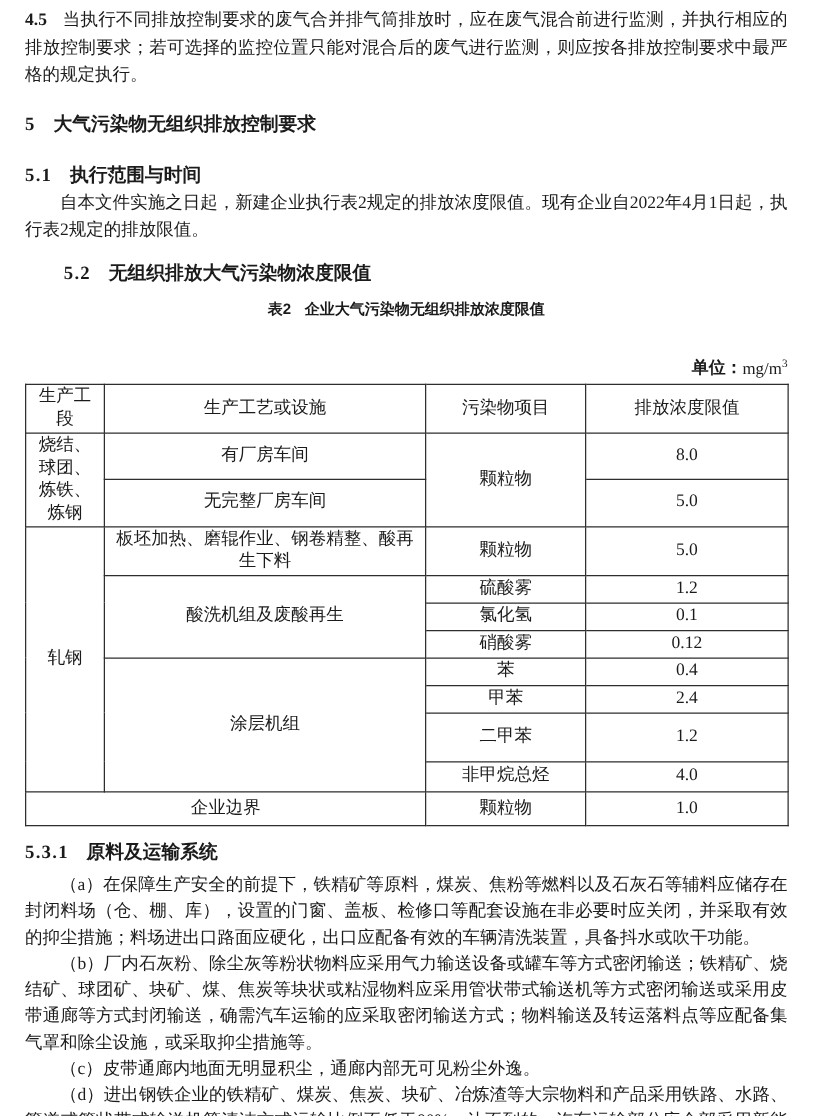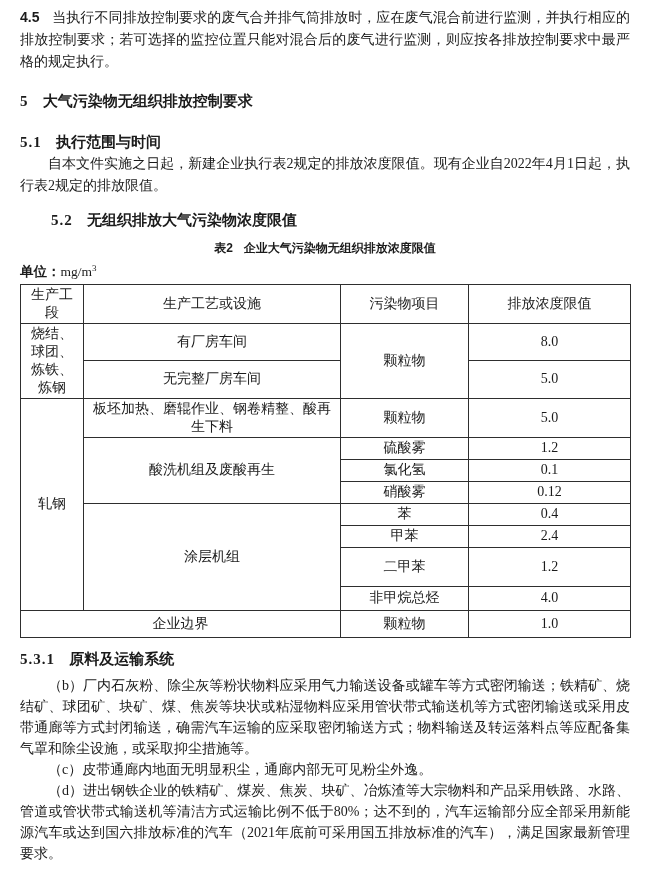--- a/index.html
+++ b/index.html
@@ -4,41 +4,41 @@
 <style>
   html,body{margin:0;padding:0;}
   body{
     width:650px;height:893px;overflow:hidden;background:#ffffff;color:#1b1b1b;
     font-family:"Liberation Serif","DejaVu Serif",serif;
   }
   .page{box-sizing:border-box;width:650px;height:893px;padding:6px 20px 0 20px;}
 
   
   p.body{font-size:14px;line-height:22px;text-align:justify;margin:0;}
-  p.body .num{font-family:Liberation Sans, sans-serif;font-weight:bold;margin-right:0.9em;}
+  p.body .num{font-family:Liberation Serif, serif;font-weight:bold;margin-right:0.9em;}
   .indent{text-indent:2em;}
   .lower p.body{line-height:21px;}
 
   
   .heading{font-family:Liberation Serif, serif;font-weight:bold;
            font-size:15px;line-height:22px;margin:0;}
   .heading .num{margin-right:0.95em;letter-spacing:1px;}
   .h5   {margin-top:17px;}
   .h51  {margin-top:19px;}
   .p51  {margin-top:8px;}
   .h52  {margin-top:12px;margin-left:31px;}
   .h53  {margin-top:36px;}
   .h531 {margin-top:10px;}
   .lower{margin-top:5px;}
 
   
   .tcap{margin-top:7px;text-align:center;font-family:Liberation Sans, sans-serif;
         font-weight:bold;font-size:12px;line-height:20px;}
   .tcap .num{margin-right:0.9em;}
-  .unit-line{margin-top:0;font-size:13.5px;line-height:18px;}
+  .unit-line{margin-top:24px;text-align:right;font-size:13.5px;line-height:18px;}
   .unit-line .unit-label{font-family:"Liberation Sans","DejaVu Sans",sans-serif;font-weight:bold;}
   .unit-line sup{font-size:9px;}
 
   
   table.t2{margin-top:3px;border-collapse:collapse;table-layout:fixed;width:610px;}
   table.t2 td,table.t2 th{
     border:1px solid #2e2e2e;text-align:center;vertical-align:middle;
     font-size:14px;font-weight:normal;line-height:18px;padding:1px 5px;
   }
   table.t2{border:1.5px solid #2e2e2e;}
@@ -146,18 +146,19 @@
     </tr>
   </tbody>
     </table>
 
 
   <div class="heading h531">
     <span class="num">5.3.1</span><span>原料及运输系统</span>
   </div>
 
   <div class="lower">
+    <p class="body indent">（a）在保障生产安全的前提下，铁精矿等原料，煤炭、焦粉等燃料以及石灰石等辅料应储存在封闭料场（仓、棚、库），设置的门窗、盖板、检修口等配套设施在非必要时应关闭，并采取有效的抑尘措施；料场进出口路面应硬化，出口应配备有效的车辆清洗装置，具备抖水或吹干功能。</p>
     <p class="body indent">（b）厂内石灰粉、除尘灰等粉状物料应采用气力输送设备或罐车等方式密闭输送；铁精矿、烧结矿、球团矿、块矿、煤、焦炭等块状或粘湿物料应采用管状带式输送机等方式密闭输送或采用皮带通廊等方式封闭输送，确需汽车运输的应采取密闭输送方式；物料输送及转运落料点等应配备集气罩和除尘设施，或采取抑尘措施等。</p>
     <p class="body indent">（c）皮带通廊内地面无明显积尘，通廊内部无可见粉尘外逸。</p>
     <p class="body indent">（d）进出钢铁企业的铁精矿、煤炭、焦炭、块矿、冶炼渣等大宗物料和产品采用铁路、水路、管道或管状带式输送机等清洁方式运输比例不低于80%；达不到的，汽车运输部分应全部采用新能源汽车或达到国六排放标准的汽车（2021年底前可采用国五排放标准的汽车），满足国家最新管理要求。</p>
   </div>
 
 </div>
 
 </body></html>

